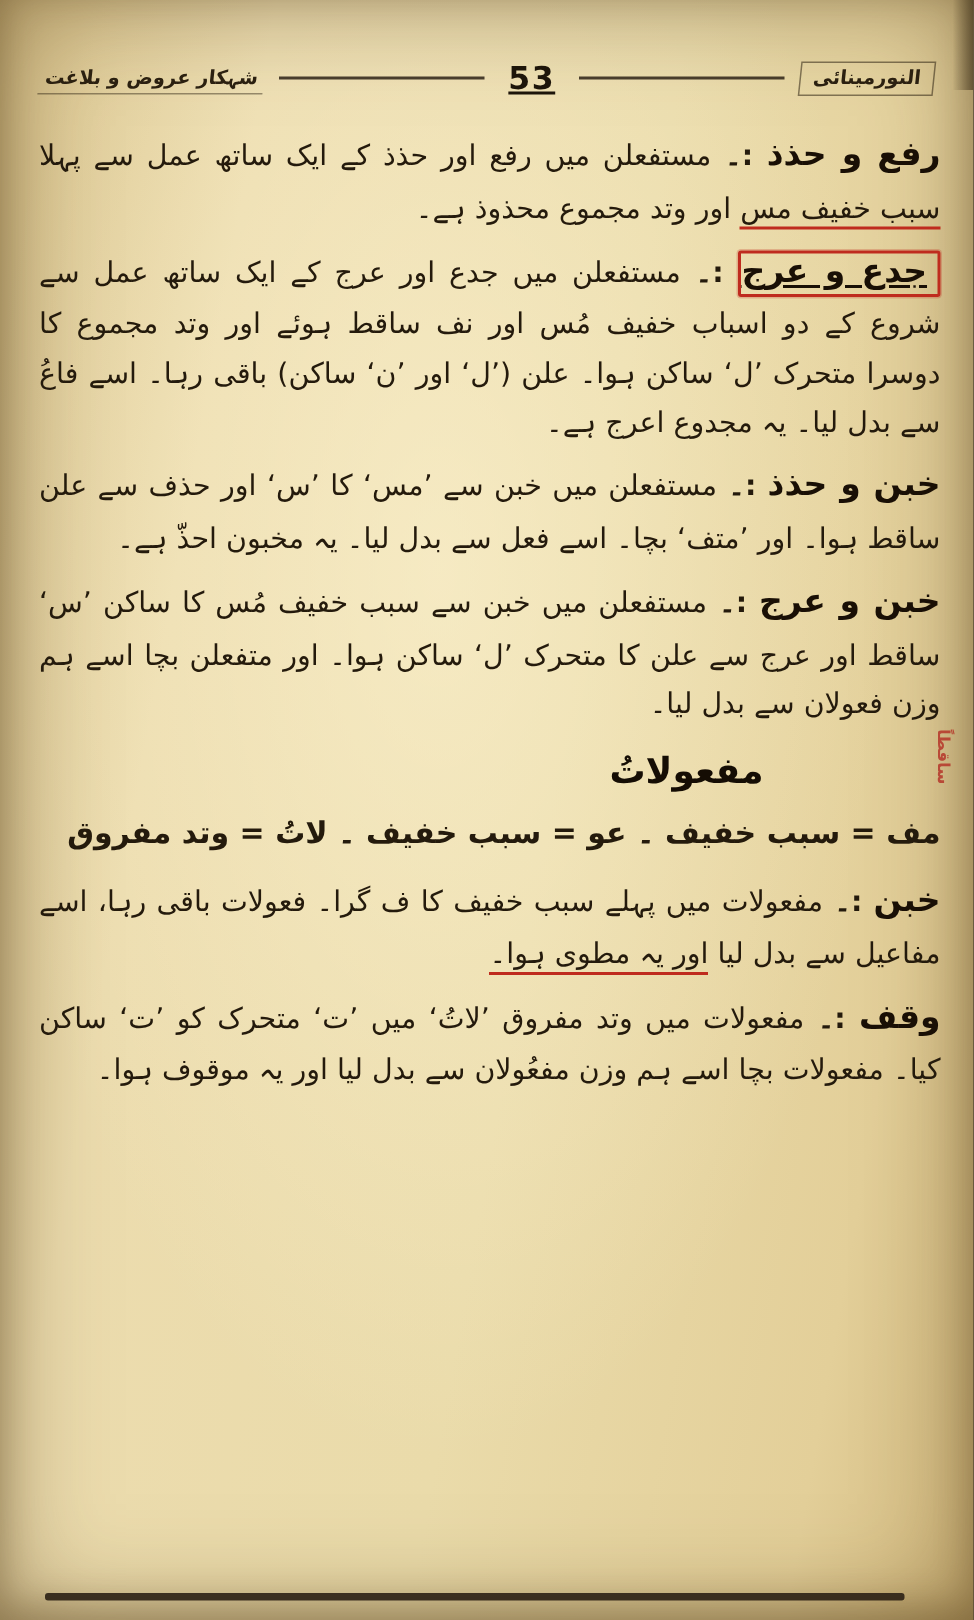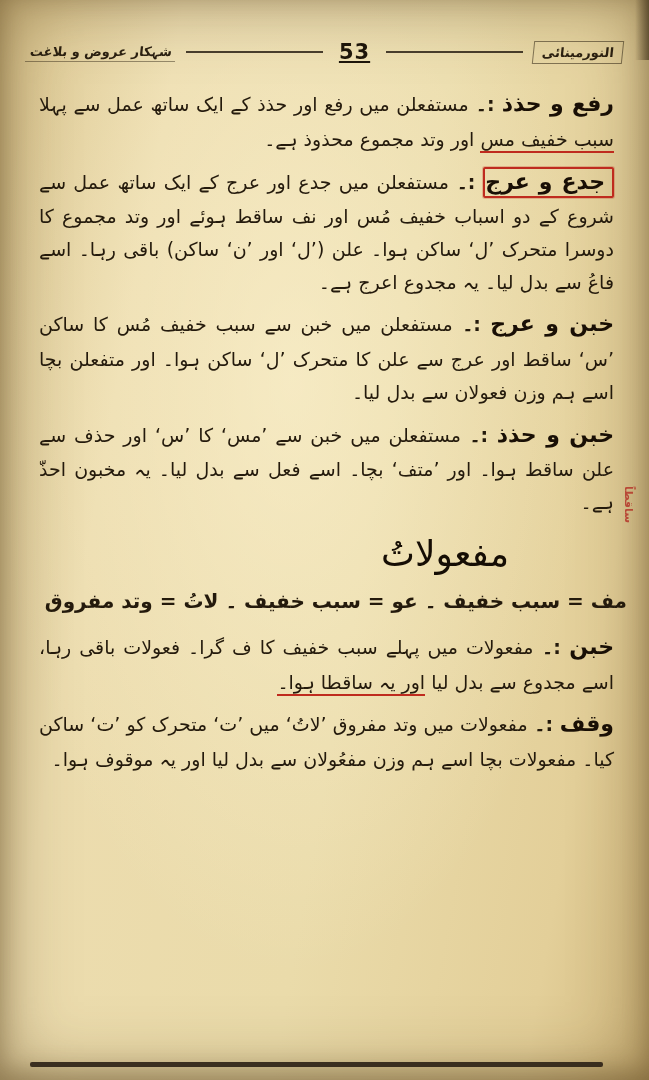--- a/index.html
+++ b/index.html
@@ -36,41 +36,42 @@
   }
   .rule{flex:1;height:0;border-top:2px solid #2b2115;opacity:.85;}
   .page-number{
     font-size:21px;font-weight:bold;letter-spacing:1px;color:#1d150a;
     padding:0 6px;
     text-decoration:underline;
   }
   
   .content{padding:8px 22px 0 26px;}
   p.para{
-    margin:7px 13px;
+    margin:7px 0;
     font-size:19px;line-height:1.72;
     text-align:justify;
     color:#241a0c;
   }
   .term{
     font-weight:bold;font-size:22px;color:#190f05;
     letter-spacing:.5px;
   }
   .sep{font-weight:bold;}
   .red-box{
     border:2px solid #bf2b1e;border-radius:2px;
     padding:0 7px 2px 0;
     box-shadow:0 0 0 1px rgba(191,43,30,.25);
+    text-decoration:underline;
   }
   .red-underline{
     border-bottom:2.5px solid #bf2b1e;
     padding-bottom:1px;
   }
   .big-heading{
-    font-size:36px;font-weight:normal;color:#150d04;
+    font-size:24px;font-weight:bold;color:#150d04;
     margin:14px auto 10px 0;
     width:fit-content;
     margin-right:118px;
     letter-spacing:1px;
   }
   .formula{
     font-size:20px;font-weight:bold;
     margin:4px 0 10px 0;
     text-align:justify;line-height:1.7;
   }
@@ -110,33 +111,33 @@
 
     <p class="para">
       <span class="term">رفع و حذذ</span><span class="sep"> :۔ </span><span>مستفعلن میں رفع اور حذذ کے ایک ساتھ عمل سے پہلا </span><span class="red-underline">سبب خفیف مس</span><span> اور وتد مجموع محذوذ ہے۔</span>
     </p>
 
     <p class="para">
       <span class="term red-box">جدع و عرج</span><span class="sep"> :۔ </span><span>مستفعلن میں جدع اور عرج کے ایک ساتھ عمل سے شروع کے دو اسباب خفیف مُس اور نف ساقط ہوئے اور وتد مجموع کا دوسرا متحرک ’ل‘ ساکن ہوا۔ علن (’ل‘ اور ’ن‘ ساکن) باقی رہا۔ اسے فاعُ سے بدل لیا۔ یہ مجدوع اعرج ہے۔</span>
     </p>
 
     <p class="para">
-      <span class="term">خبن و عرج</span><span class="sep"> :۔ </span><span>مستفعلن میں خبن سے سبب خفیف مُس کا ساکن ’س‘ ساقط اور عرج سے علن کا متحرک ’ل‘ ساکن ہوا۔ اور متفعلن بچا اسے ہم وزن فعولان سے بدل لیا۔</span>
+      <span class="term">خبن و حذذ</span><span class="sep"> :۔ </span><span>مستفعلن میں خبن سے ’مس‘ کا ’س‘ اور حذف سے علن ساقط ہوا۔ اور ’متف‘ بچا۔ اسے فعل سے بدل لیا۔ یہ مخبون احذّ ہے۔</span>
     </p>
 
     <p class="para">
-      <span class="term">خبن و حذذ</span><span class="sep"> :۔ </span><span>مستفعلن میں خبن سے ’مس‘ کا ’س‘ اور حذف سے علن ساقط ہوا۔ اور ’متف‘ بچا۔ اسے فعل سے بدل لیا۔ یہ مخبون احذّ ہے۔</span>
+      <span class="term">خبن و عرج</span><span class="sep"> :۔ </span><span>مستفعلن میں خبن سے سبب خفیف مُس کا ساکن ’س‘ ساقط اور عرج سے علن کا متحرک ’ل‘ ساکن ہوا۔ اور متفعلن بچا اسے ہم وزن فعولان سے بدل لیا۔</span>
     </p>
 
     <div class="big-heading">مفعولاتُ</div>
 
     <p class="formula">مف = سبب خفیف ۔ عو = سبب خفیف ۔ لاتُ = وتد مفروق</p>
 
     <p class="para">
-      <span class="term">خبن</span><span class="sep"> :۔ </span><span>مفعولات میں پہلے سبب خفیف کا ف گرا۔ فعولات باقی رہا، اسے مجدوع سے بدل لیا </span><span class="red-underline">اور یہ ساقطا ہوا۔</span><span></span>
+      <span class="term">خبن</span><span class="sep"> :۔ </span><span>مفعولات میں پہلے سبب خفیف کا ف گرا۔ فعولات باقی رہا، اسے مفاعیل سے بدل لیا </span><span class="red-underline">اور یہ مطوی ہوا۔</span><span></span>
     </p>
 
 
     <p class="para">
       <span class="term">وقف</span><span class="sep"> :۔ </span><span>مفعولات میں وتد مفروق ’لاتُ‘ میں ’ت‘ متحرک کو ’ت‘ ساکن کیا۔ مفعولات بچا اسے ہم وزن مفعُولان سے بدل لیا اور یہ موقوف ہوا۔</span>
     </p>
 
 
   </div>
 

